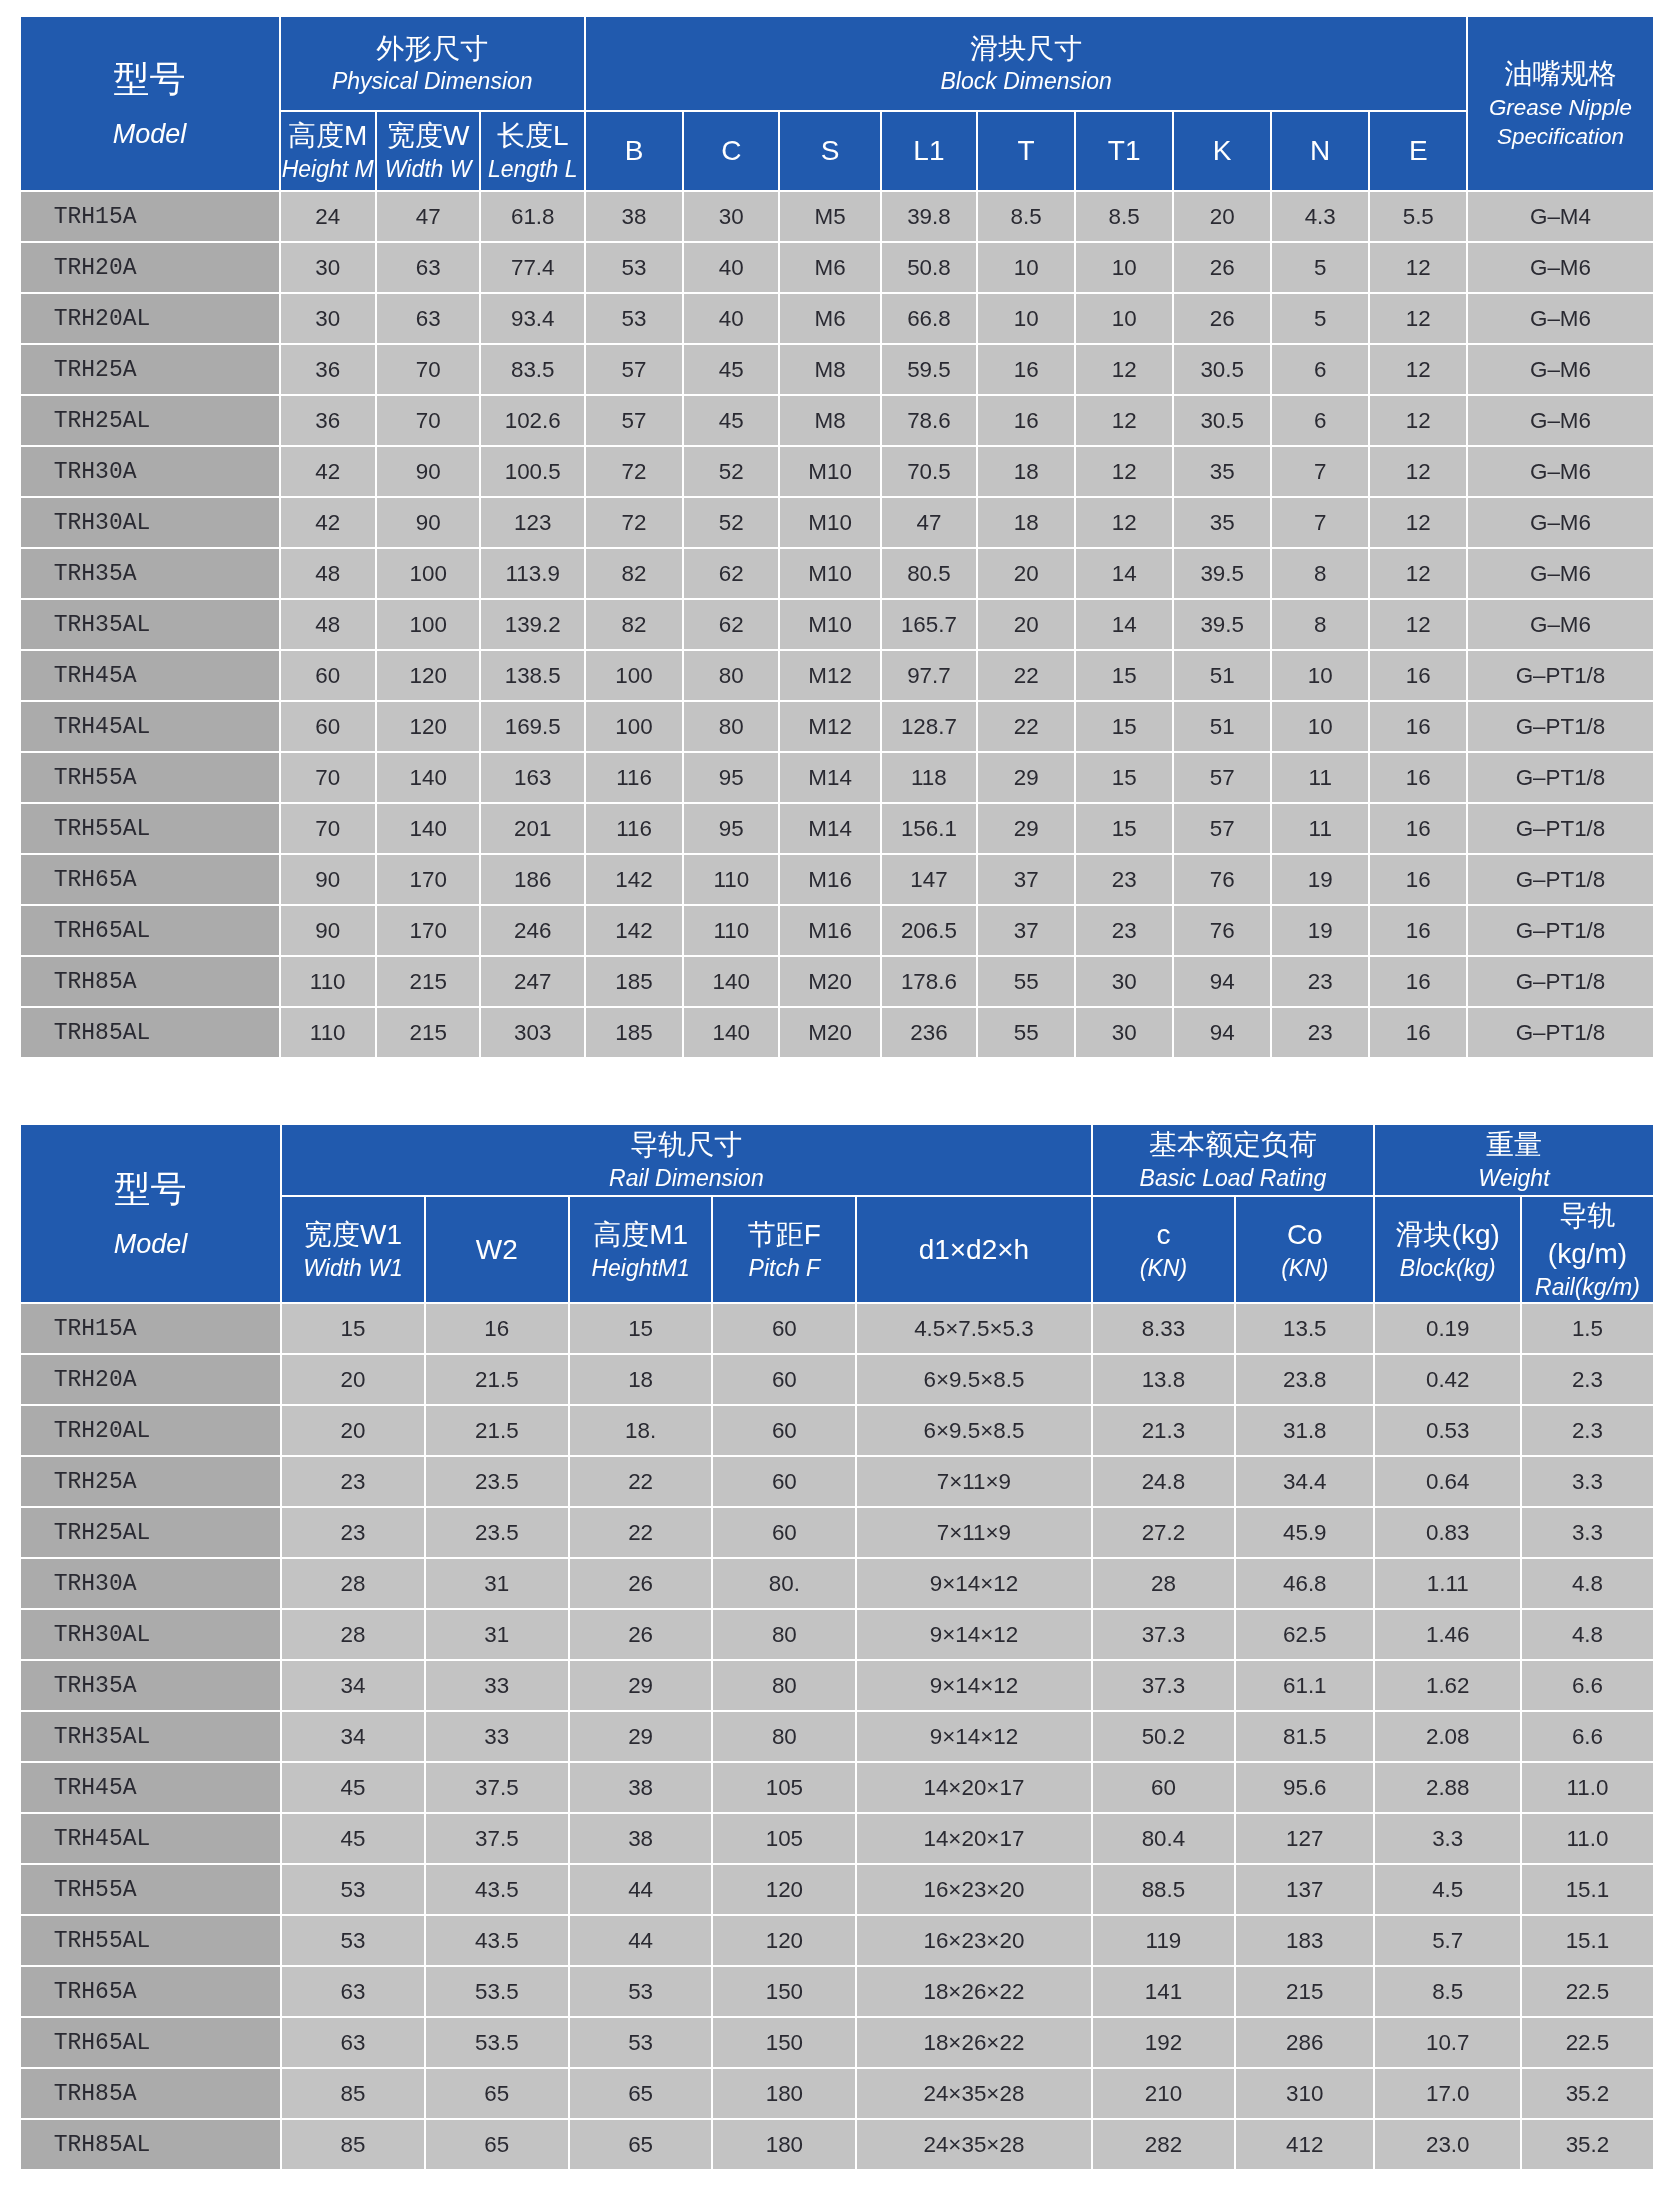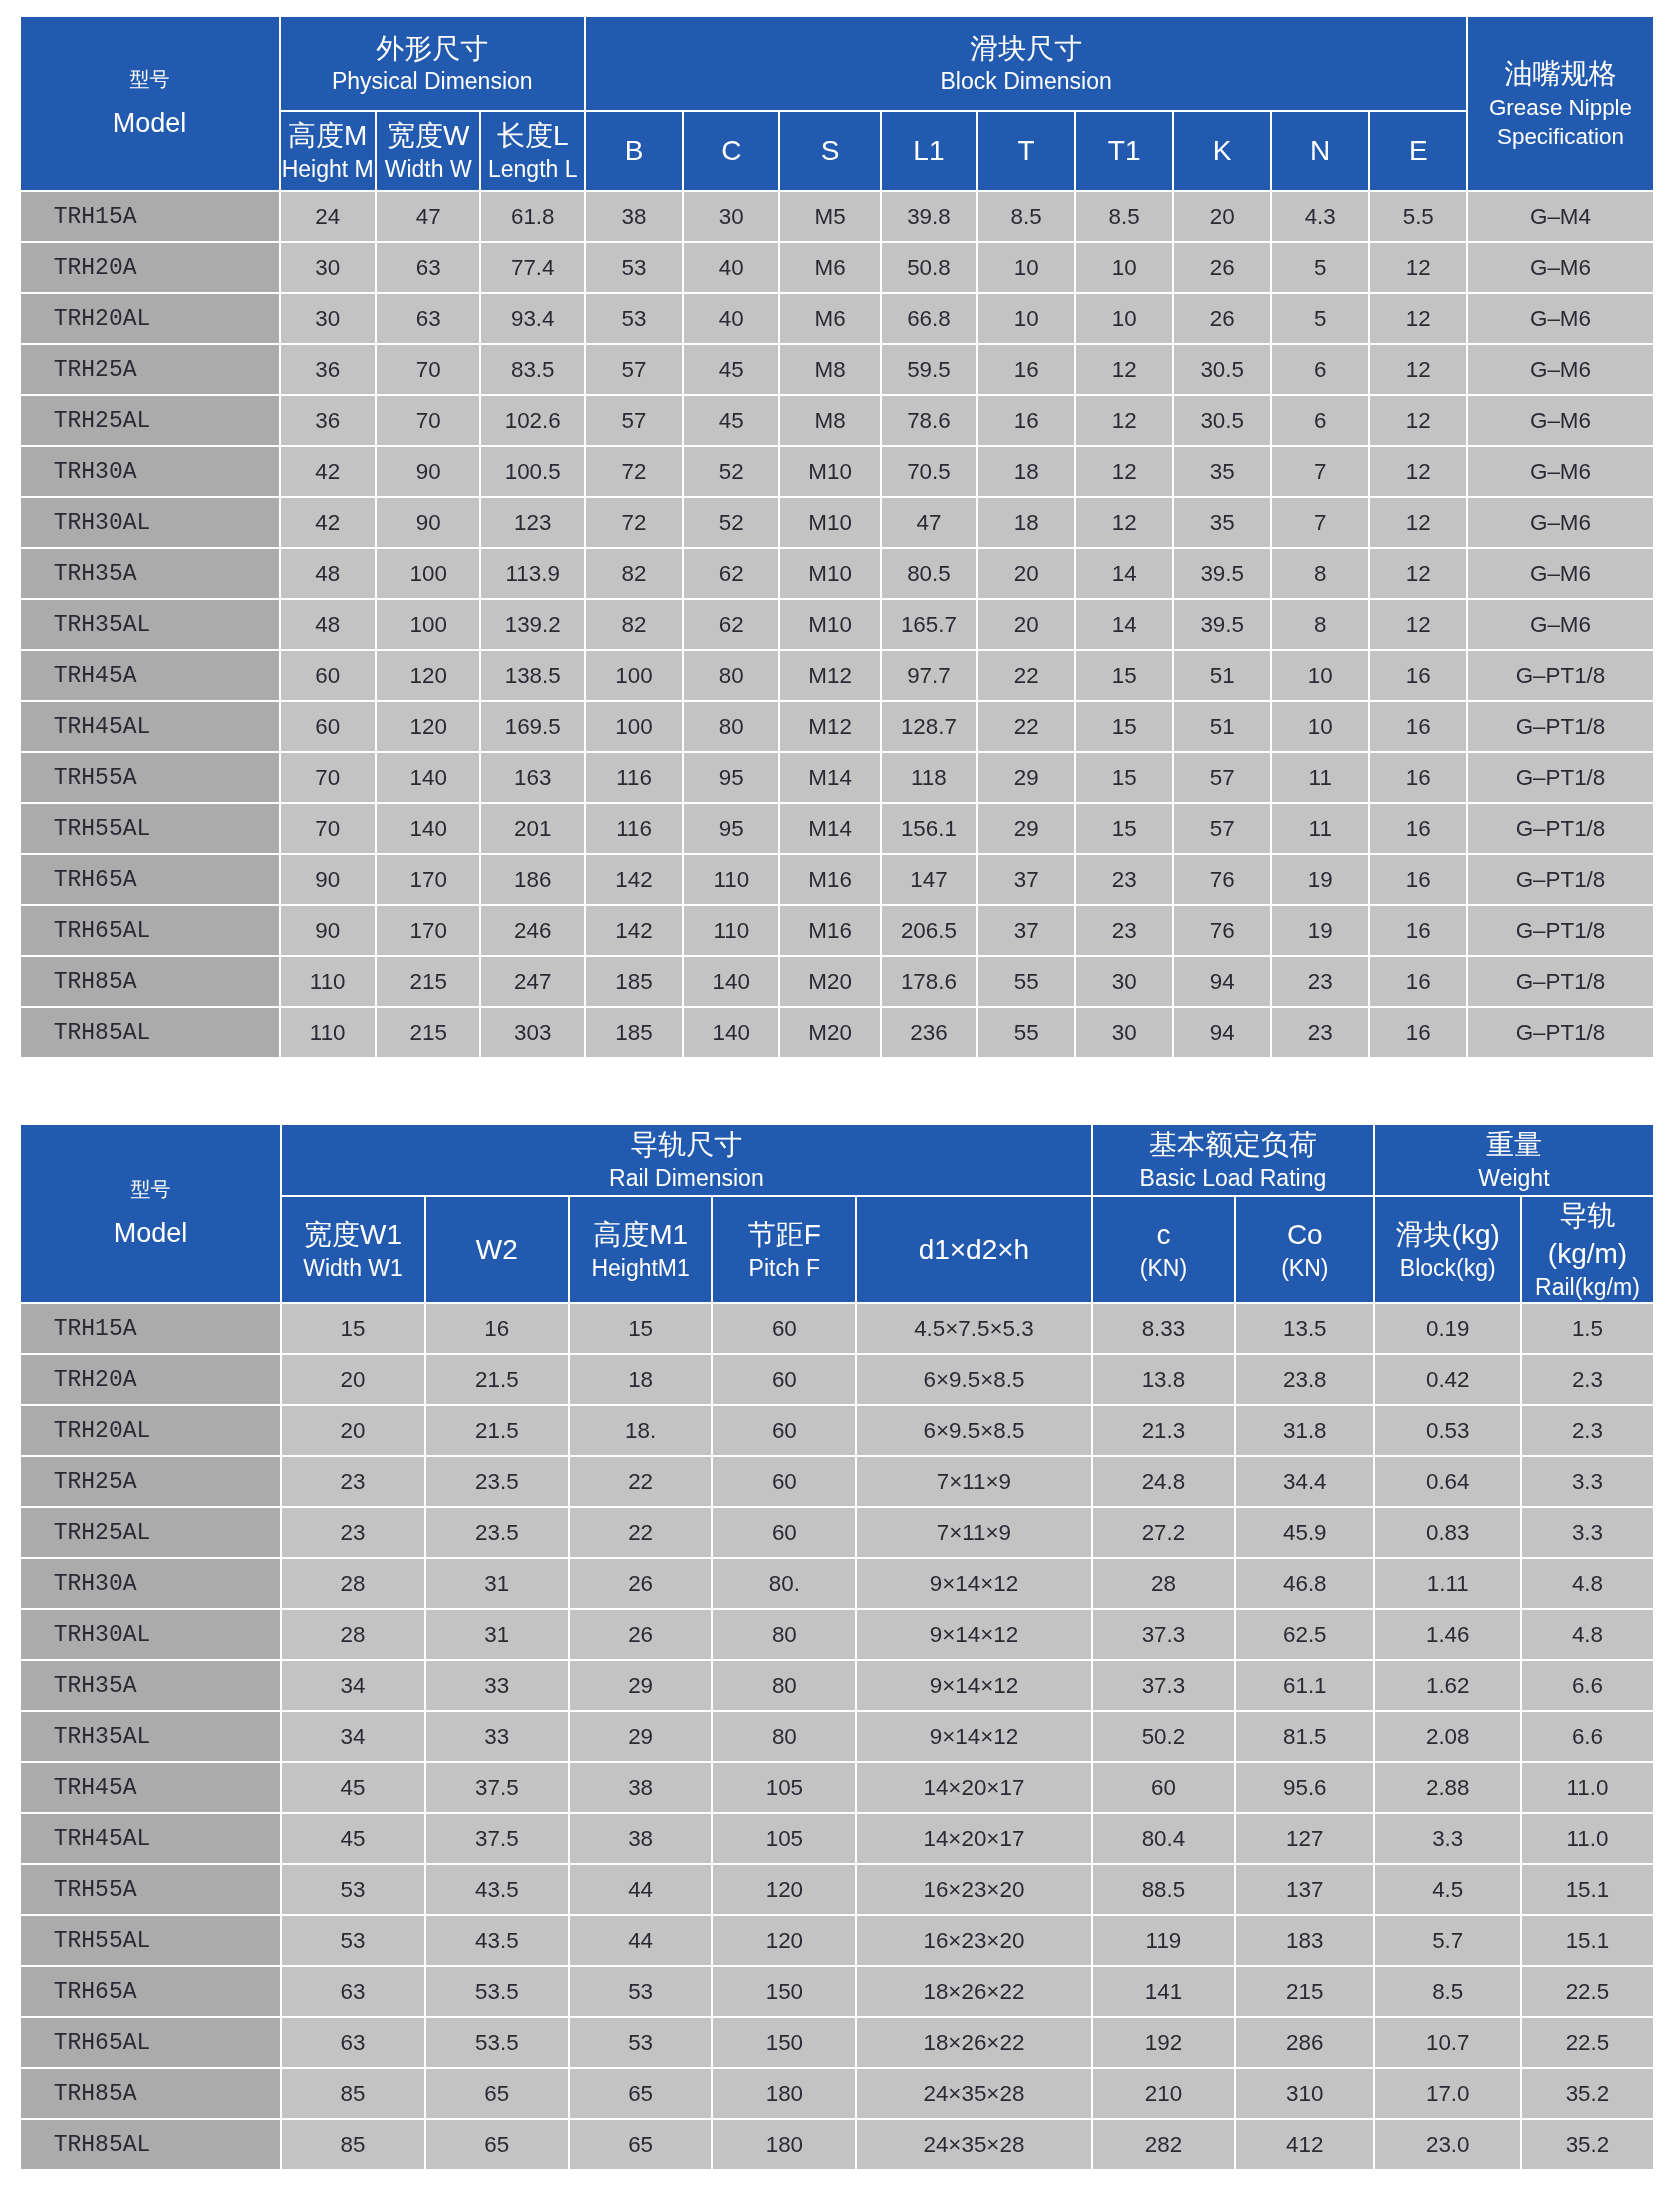--- a/index.html
+++ b/index.html
@@ -25,23 +25,23 @@
   
   table.spec-table thead th{
     background:var(--header-blue);
     color:#ffffff;
     font-weight:400;
     text-align:center;
     vertical-align:middle;
     padding:0;
   }
   .zh{font-size:28px;line-height:1.35;}
-  .en{font-size:23px;line-height:1.3;}
+  .en{font-size:23px;line-height:1.3;font-style:italic;}
   th.model-th{text-align:left;padding-left:36px;}
-  th.model-th .zh{font-size:20px;margin-bottom:13.5px;}
+  th.model-th .zh{font-size:36px;margin-bottom:13.5px;}
   th.model-th .en{font-size:27px;}
   th.grease-th .en{font-size:22.4px;}
   
   table.spec-table tbody td{
     background:var(--cell-gray);
     color:var(--text-dark);
     font-size:22.4px;
     text-align:center;
     vertical-align:middle;
     height:49px;

